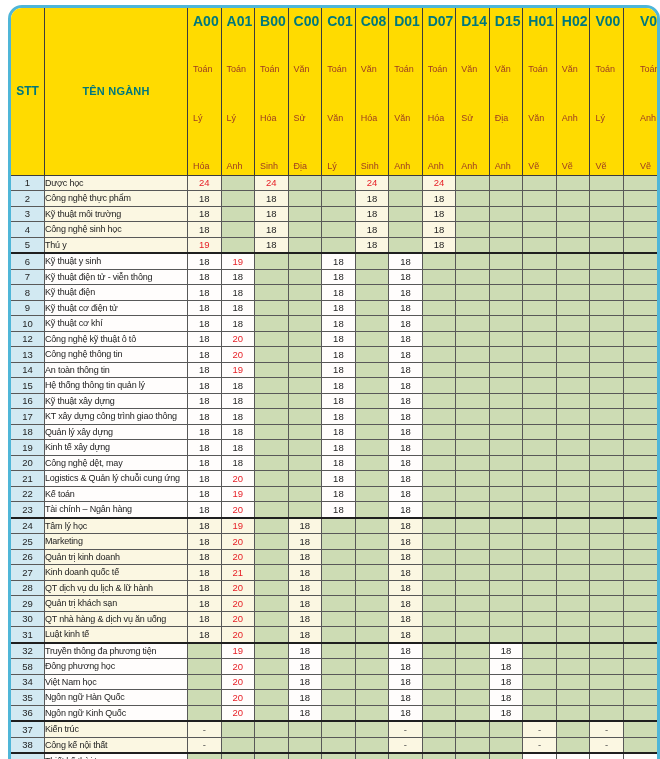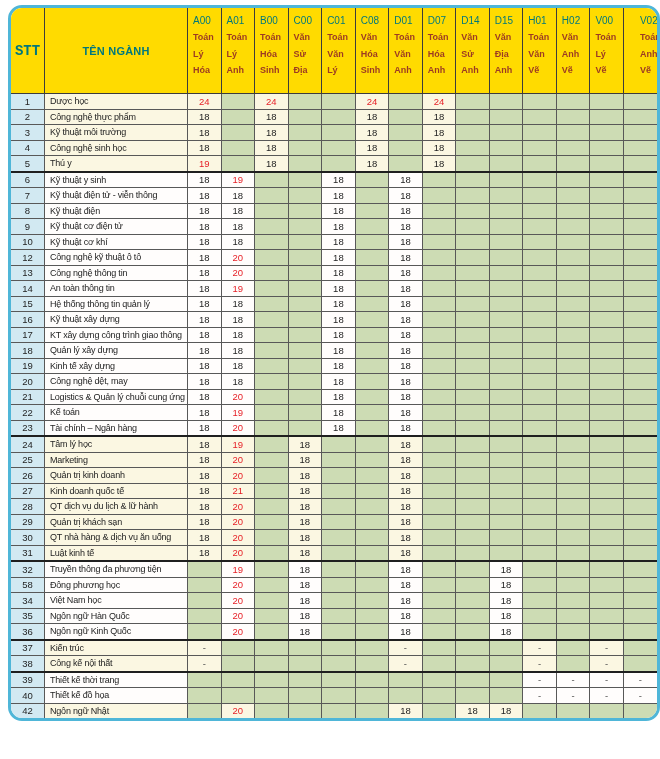--- a/index.html
+++ b/index.html
@@ -13,32 +13,32 @@
     border:3px solid var(--frame-blue,#4fb6d8);
     border-radius:14px;overflow:hidden;background:#fff;
   }
   table{border-collapse:collapse;table-layout:fixed;width:100%;}
   th,td{padding:0;border:1px solid #585858;}
   thead th{
     background:var(--header-yellow,#ffdb00);
     border-color:#3c3c3c;border-top:none;
     height:80px;
   }
-  th.stt-h{width:33px;font-size:14px;color:var(--code-teal,#00787c);border-left:none;font-family:Liberation Mono, monospace;}
+  th.stt-h{width:33px;font-size:12px;color:var(--code-teal,#00787c);border-left:none;}
   th.name-h{width:142px;font-size:11px;color:var(--code-teal,#00787c);letter-spacing:.2px;}
   th.col-h{vertical-align:top;text-align:left;padding:5px 0 0 5px;}
   th.col-h:last-child{border-right:none;padding-left:16px;}
-  .code{font-weight:normal;font-size:10px;color:var(--code-teal,#00787c);line-height:16px;}
-  .subj{font-weight:bold;font-size:9px;color:var(--subject-red,#9c3b23);line-height:16.5px;}
+  .code{font-weight:bold;font-size:14px;color:var(--code-teal,#00787c);line-height:16px;}
+  .subj{font-weight:normal;font-size:9px;color:var(--subject-red,#9c3b23);line-height:16.5px;margin-top:32px;}
   tbody td{height:14.5px;font-size:9.5px;color:#242424;}
   tbody tr.sep td{border-top:2px solid #1f1f1f;}
   tbody tr:last-child td{border-bottom:none;}
   td.stt{background:var(--stt-blue,#d2e9f2);text-align:center;border-left:none;}
   td.name{
-    text-align:left;padding-left:5px;white-space:nowrap;overflow:hidden;
+    text-align:left;white-space:nowrap;overflow:hidden;
     letter-spacing:-0.2px;font-size:9px;
   }
   td.val{text-align:center;}
   td.val:last-child{border-right:none;}
   .green{background:var(--empty-green,#cddcb4);}
   .cream{background:var(--cream,#fbf7e2);}
   .white{background:var(--white-row,#fffdfc);}
   .red{color:var(--score-red,#e61e25);}
   .dash{color:#4d4d4d;}
   .footnote{

